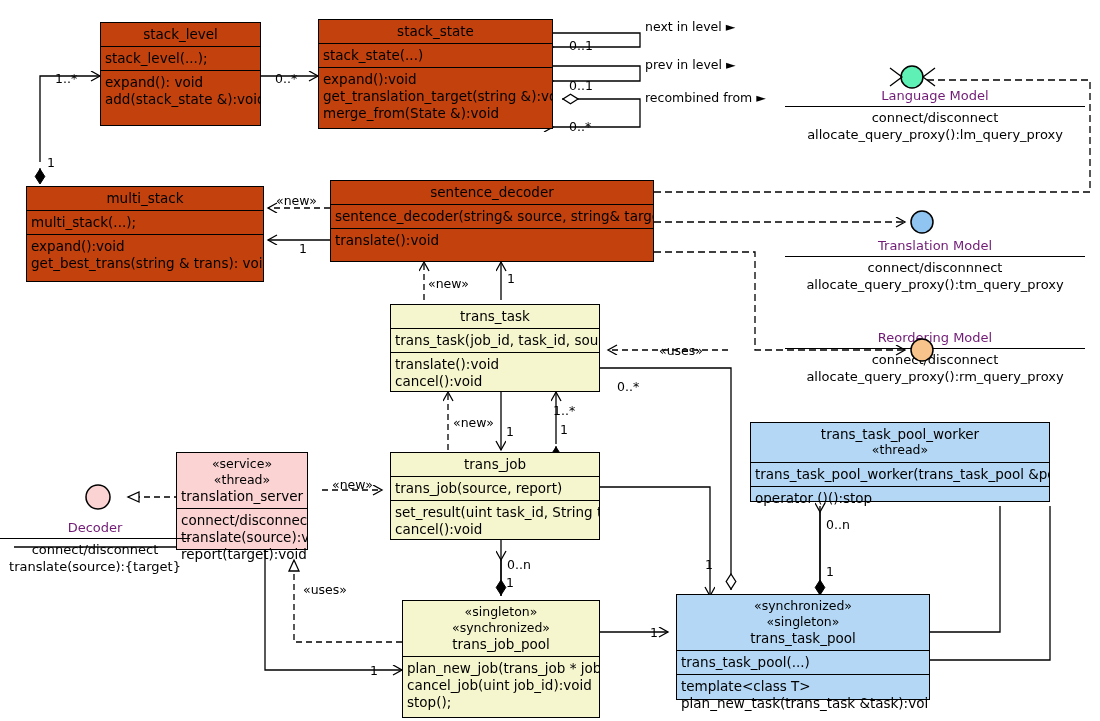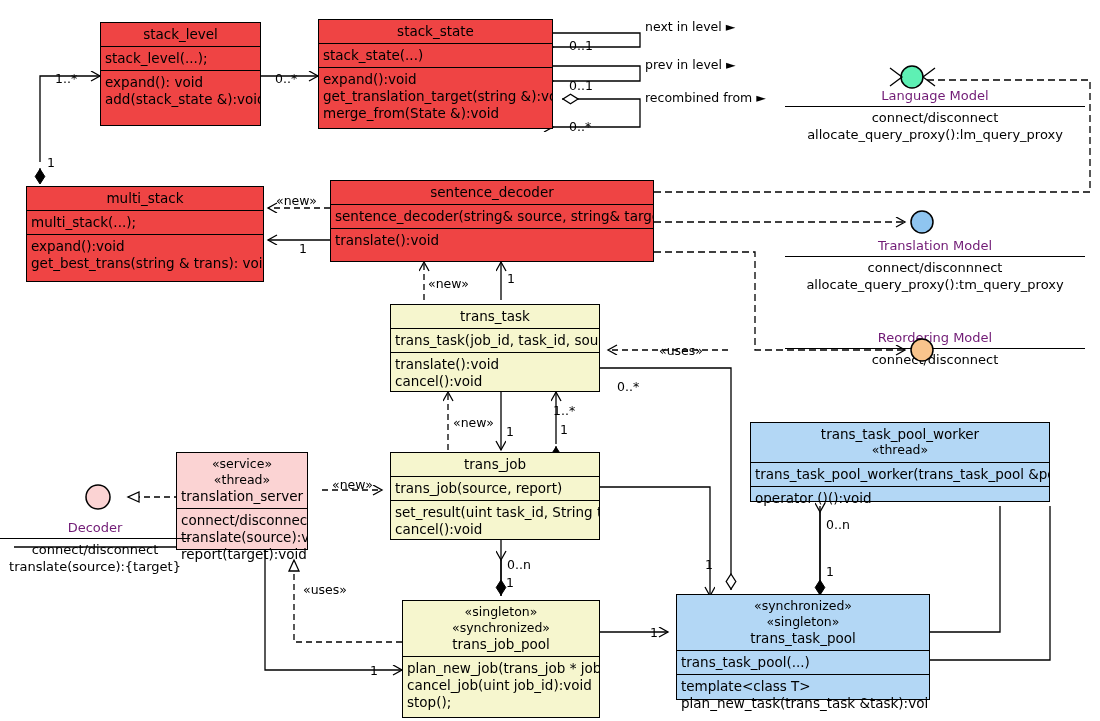--- a/index.html
+++ b/index.html
@@ -5,21 +5,21 @@
   html,body{margin:0;padding:0;background:#ffffff;}
   body{font-family:"DejaVu Sans","Liberation Sans",sans-serif;}
   #canvas{position:relative;width:1100px;height:721px;background:#ffffff;overflow:hidden;}
   svg.layer{position:absolute;left:0;top:0;width:1100px;height:721px;pointer-events:none;}
 
   .cls{position:absolute;border:1.5px solid #000;box-sizing:border-box;background:#fff;}
   .cls .sec{box-sizing:border-box;}
   .cls .sec + .sec{border-top:1.5px solid #000;}
   .cls .name{text-align:center;padding:3px 4px 4px 4px;font-size:13.5px;line-height:16px;color:#000;}
   .cls .body{padding:3px 4px;font-size:13.5px;line-height:17px;color:#000;white-space:nowrap;overflow:hidden;}
-  .green{background:#ef4444;}
+  .green{background:#c2410c;}
   .yellow{background:#f6f6ce;}
   .blue{background:#b3d7f5;}
   .pink{background:#fbd3d3;}
 
   .iface{position:absolute;}
   .iface .ititle{font-size:13px;text-align:center;color:#701a75;line-height:16px;}
   .iface .irule{border-top:1.3px solid #000;margin:2px 0 2px 0;}
   .iface .iops{font-size:13px;text-align:center;color:#000;line-height:17px;white-space:nowrap;}
 
   .lbl{position:absolute;font-size:12.5px;color:#000;white-space:nowrap;line-height:14px;}
@@ -223,21 +223,21 @@
 
   <div class="cls blue" style="left:750px;top:422px;width:300px;height:80px;">
     <div class="sec name">
       <div>trans_task_pool_worker</div>
       <div class="stereo">«thread»</div>
     </div>
     <div class="sec body">
       <div>trans_task_pool_worker(trans_task_pool &amp;pool)</div>
     </div>
     <div class="sec body">
-      <div>operator ()():void</div>
+      <div>operator ()():stop</div>
     </div>
   </div>
 
   <div class="iface" style="left:785px;top:88px;width:300px;">
     <div class="ititle">Language Model</div>
     <div class="irule"></div>
     <div class="iops">connect/disconnect</div>
     <div class="iops">allocate_query_proxy():lm_query_proxy</div>
   </div>
   <svg class="layer">
@@ -253,20 +253,21 @@
     <div class="iops">allocate_query_proxy():tm_query_proxy</div>
   </div>
   <svg class="layer">
     <circle cx="922" cy="222" r="11" fill="#8fc5f0" stroke="#000" stroke-width="1.5"></circle>
   </svg>
 
   <div class="iface" style="left:785px;top:330px;width:300px;">
     <div class="ititle">Reordering Model</div>
     <div class="irule"></div>
     <div class="iops">connect/disconnect</div>
+    <div class="iops">allocate_query_proxy():rm_query_proxy</div>
   </div>
   <svg class="layer">
     <circle cx="922" cy="350" r="11" fill="#f9c48c" stroke="#000" stroke-width="1.5"></circle>
   </svg>
 
   <div class="iface" style="left:0px;top:520px;width:190px;">
     <div class="ititle">Decoder</div>
     <div class="irule"></div>
     <div class="iops">connect/disconnect</div>
     <div class="iops">translate(source):{target}</div>

